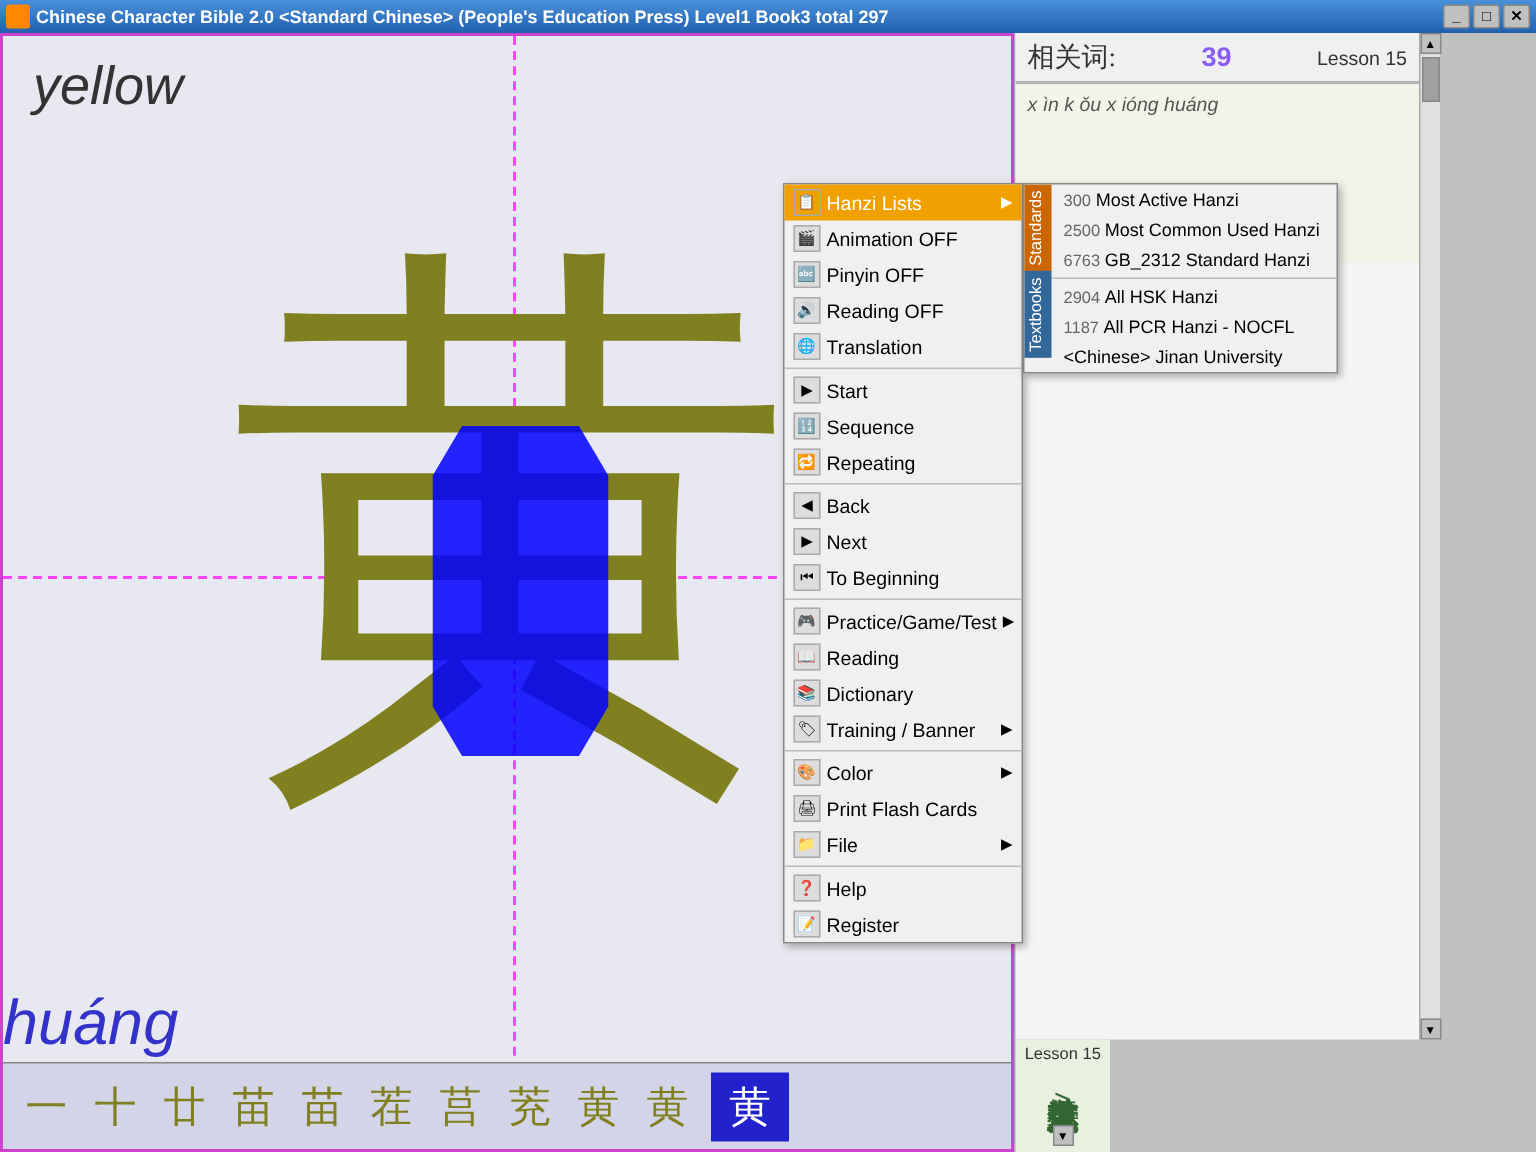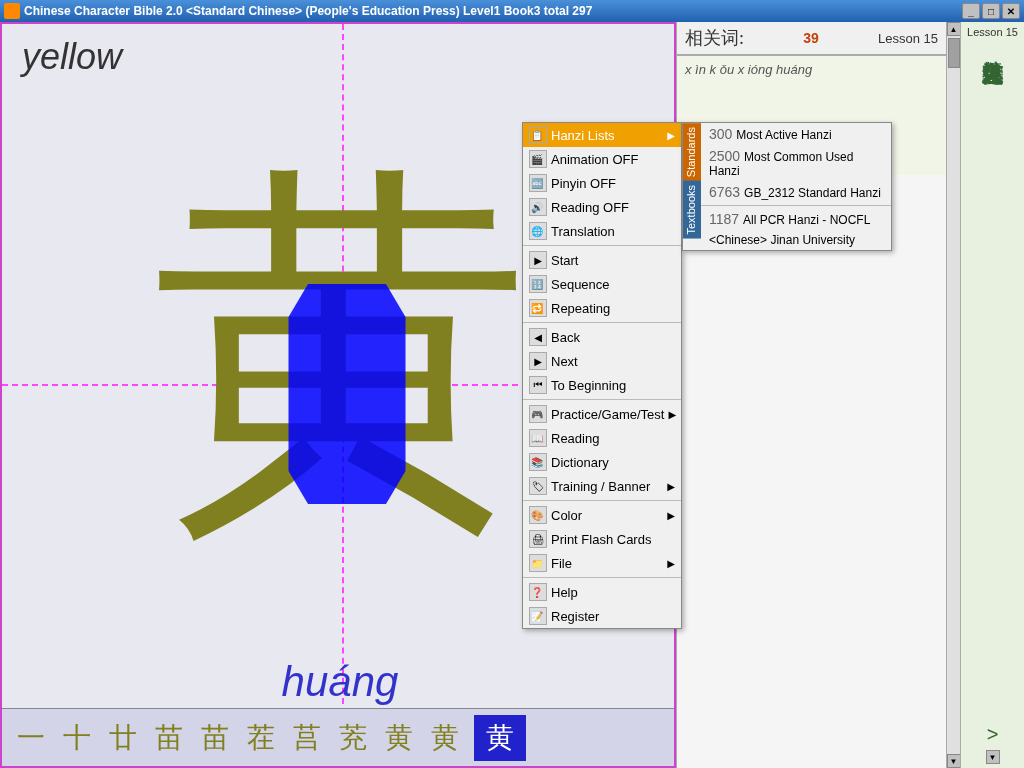--- a/index.html
+++ b/index.html
@@ -103,21 +103,21 @@
       z-index: 2;
       clip-path: polygon(20% 0%, 80% 0%, 95% 15%, 95% 85%, 80% 100%, 20% 100%, 5% 85%, 5% 15%);
     }
 
     
     #pinyin {
       position: absolute;
       bottom: 60px;
       left: 0;
       width: 676px;
-      text-align: center;
+      text-align: left;
       font-size: 42px;
       color: #3333cc;
       font-style: italic;
     }
 
     
     #stroke-bar {
       position: absolute;
       bottom: 0;
       left: 0;
@@ -163,21 +163,21 @@
     #related-header {
       background: #f0f0f0;
       border-bottom: 1px solid #aaa;
       padding: 4px 8px;
       display: flex;
       align-items: center;
       justify-content: space-between;
       font-size: 16px;
       color: #333;
     }
-    #related-header .count { color: #c2410c; font-size: 14px; font-weight: bold; }
+    #related-header .count { color: #8b5cf6; font-size: 18px; font-weight: bold; }
     #related-header .lesson { font-size: 14px; color: #333; float: right; }
 
     #related-scroll {
       flex: 1;
       overflow: hidden;
       padding: 4px;
       font-size: 15px;
       color: #333;
       line-height: 1.8;
       font-family: "SimSun", "STSong", serif;
@@ -311,21 +311,21 @@
       cursor: pointer;
     }
     .submenu-sidebar.active { background: #cc6600; }
     .submenu-content { flex: 1; }
     .submenu-item {
       padding: 3px 8px;
       cursor: pointer;
       font-size: 12px;
       color: #000;
     }
-    .submenu-item .sub-num { color: #666; font-size: 14px; }
+    .submenu-item .sub-num { color: #666; font-size: 11px; }
     .submenu-separator { height: 1px; background: #bbb; margin: 2px 0; }
     .highlighted-phrase {
       background: #3333aa;
       color: white;
       padding: 1px 3px;
     }
   </style>
 </head>
 <body>
 
@@ -359,21 +359,21 @@
       <span class="stroke-char">苗</span>
       <span class="stroke-char">茬</span>
       <span class="stroke-char">莒</span>
       <span class="stroke-char">茺</span>
       <span class="stroke-char">黄</span>
       <span class="stroke-char">黄</span>
       <div class="stroke-char-final">黄</div>
     </div>
   </div>
 
-  <div style="display:flex; flex-direction:row; flex:1; height:746px;">
+  <div style="display:flex; flex-direction:column; flex:1; height:746px;">
 
     <div id="related-panel" style="display:flex;flex-direction:row;flex:1;">
       <div style="flex:1; display:flex; flex-direction:column;">
         <div id="related-header">
           <span style="font-family:'SimSun','STSong',serif; font-size:18px;">相关词:</span>
           <span class="count">39</span>
           <span class="lesson" style="font-size:13px;">Lesson 15</span>
         </div>
         <div id="phrase-area">
           <div id="phrase-pinyin">x ìn  k ǒu  x ióng  huáng</div>
@@ -509,20 +509,24 @@
           <span class="sub-num">2500 </span>
           <span>Most Common Used Hanzi</span>
         </div>
         <div class="submenu-item">
           <span class="sub-num">6763 </span>
           <span>GB_2312 Standard Hanzi</span>
         </div>
         <div class="submenu-separator"></div>
 
         <div class="submenu-item">
+          <span class="sub-num">2904 </span>
+          <span>All HSK Hanzi</span>
+        </div>
+        <div class="submenu-item">
           <span class="sub-num">1187 </span>
           <span>All PCR Hanzi - NOCFL</span>
         </div>
         <div class="submenu-item">
           <span>&lt;Chinese&gt;  Jinan University</span>
         </div>
       </div>
     </div>
   </div>
 

